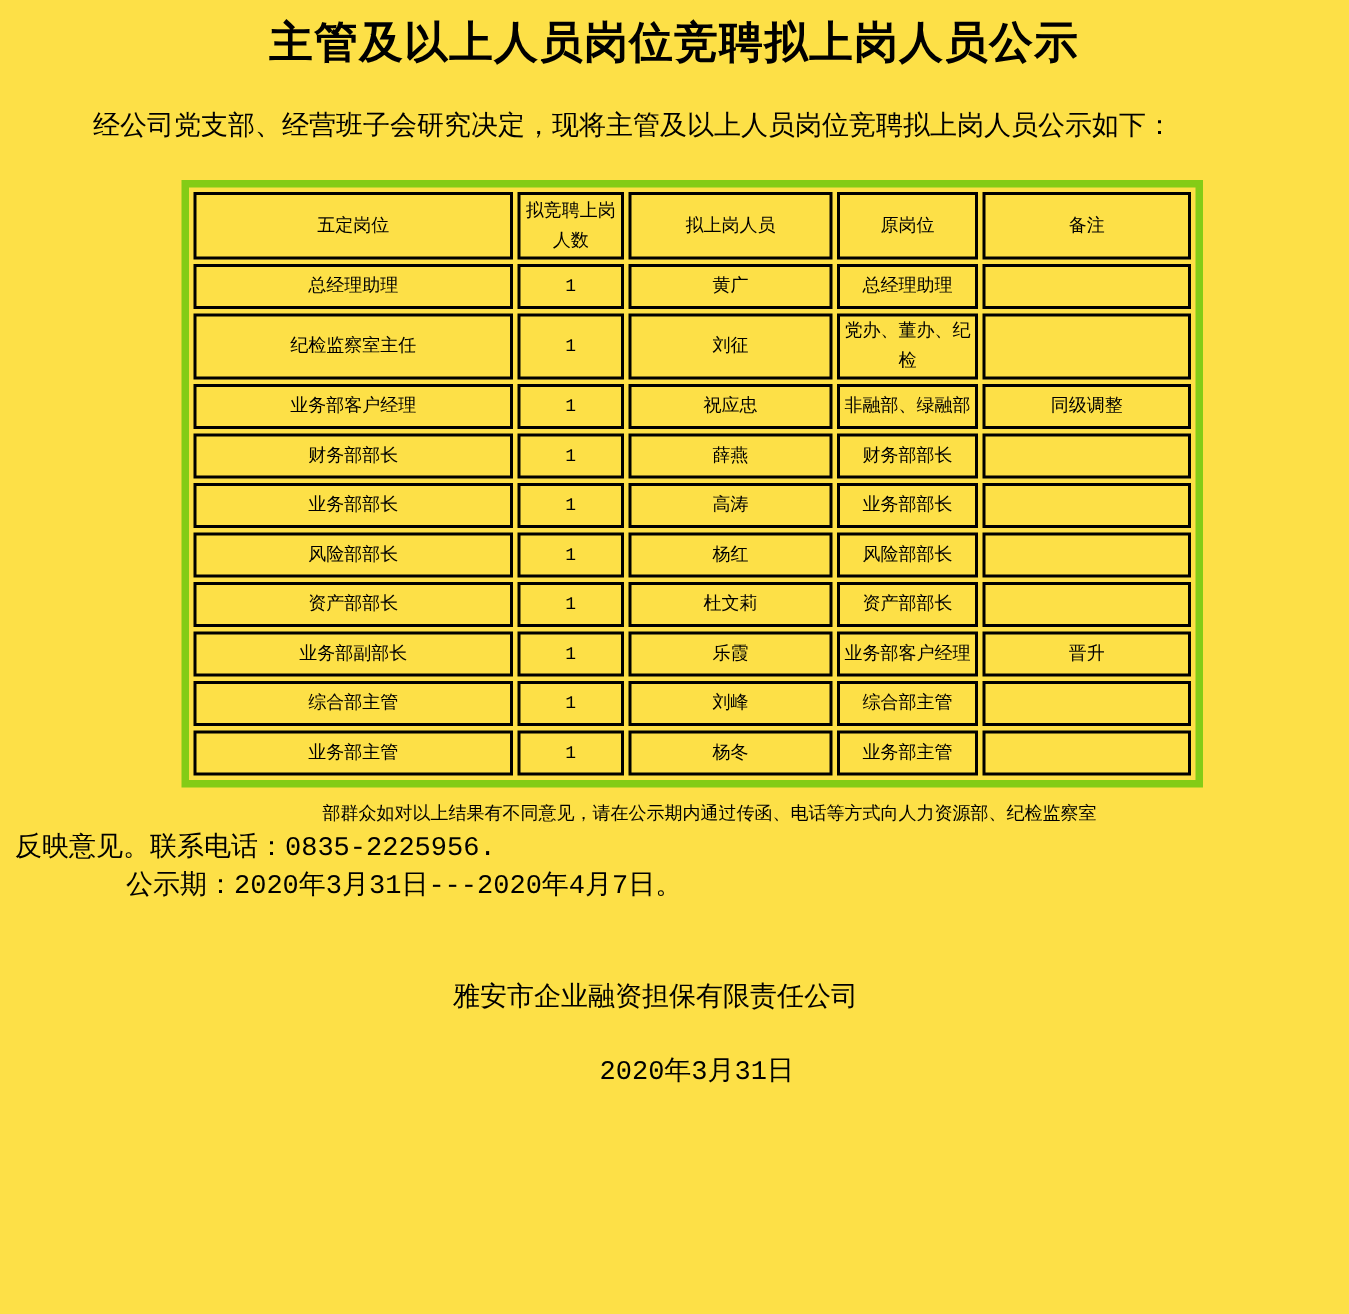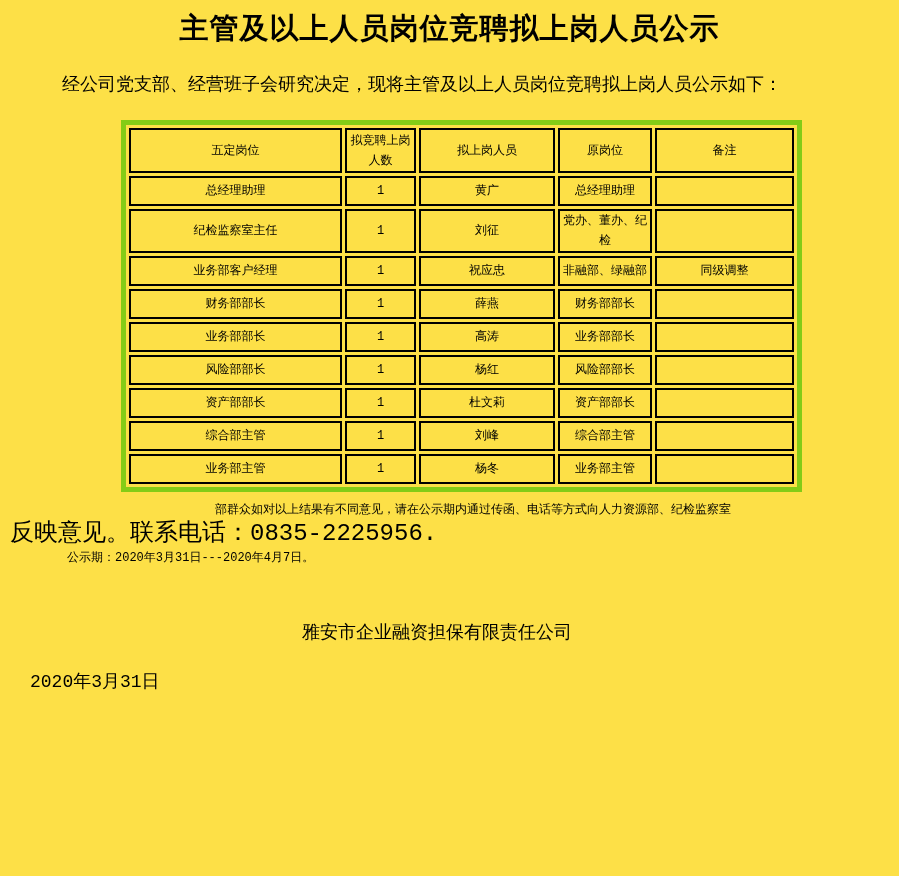--- a/index.html
+++ b/index.html
@@ -54,39 +54,39 @@
   table.roster td { height: 30px; }
   .notice-line1 {
     margin: 7px 20px 0 67px;
     font-size: 12px;
     line-height: 23px;
     white-space: nowrap;
     text-align: center;
   }
   .notice-line2 {
     margin: 0 20px 0 10px;
-    font-size: 24px;
+    font-size: 18px;
     line-height: 23px;
     white-space: nowrap;
   }
   .period-line {
-    margin: 2px 20px 0 67px;
-    font-size: 12px;
+    margin: 2px 20px 0 84px;
+    font-size: 18px;
     line-height: 23px;
     white-space: nowrap;
   }
   .company-line {
     margin: 52px 25px 0 0;
     text-align: center;
     font-size: 18px;
     line-height: 23px;
   }
   .date-line {
     margin: 26px 0 0 30px;
-    text-align: left;
+    text-align: center;
     font-size: 18px;
     line-height: 23px;
   }
 </style>
 </head>
 <body>
 
 <div class="page">
 
   <div class="doc-title">主管及以上人员岗位竞聘拟上岗人员公示</div>
@@ -154,20 +154,27 @@
           <td></td>
         </tr>
         <tr>
           <td>资产部部长</td>
           <td>1</td>
           <td>杜文莉</td>
           <td>资产部部长</td>
           <td></td>
         </tr>
         <tr>
+          <td>业务部副部长</td>
+          <td>1</td>
+          <td>乐霞</td>
+          <td>业务部客户经理</td>
+          <td>晋升</td>
+        </tr>
+        <tr>
           <td>综合部主管</td>
           <td>1</td>
           <td>刘峰</td>
           <td>综合部主管</td>
           <td></td>
         </tr>
         <tr>
           <td>业务部主管</td>
           <td>1</td>
           <td>杨冬</td>

